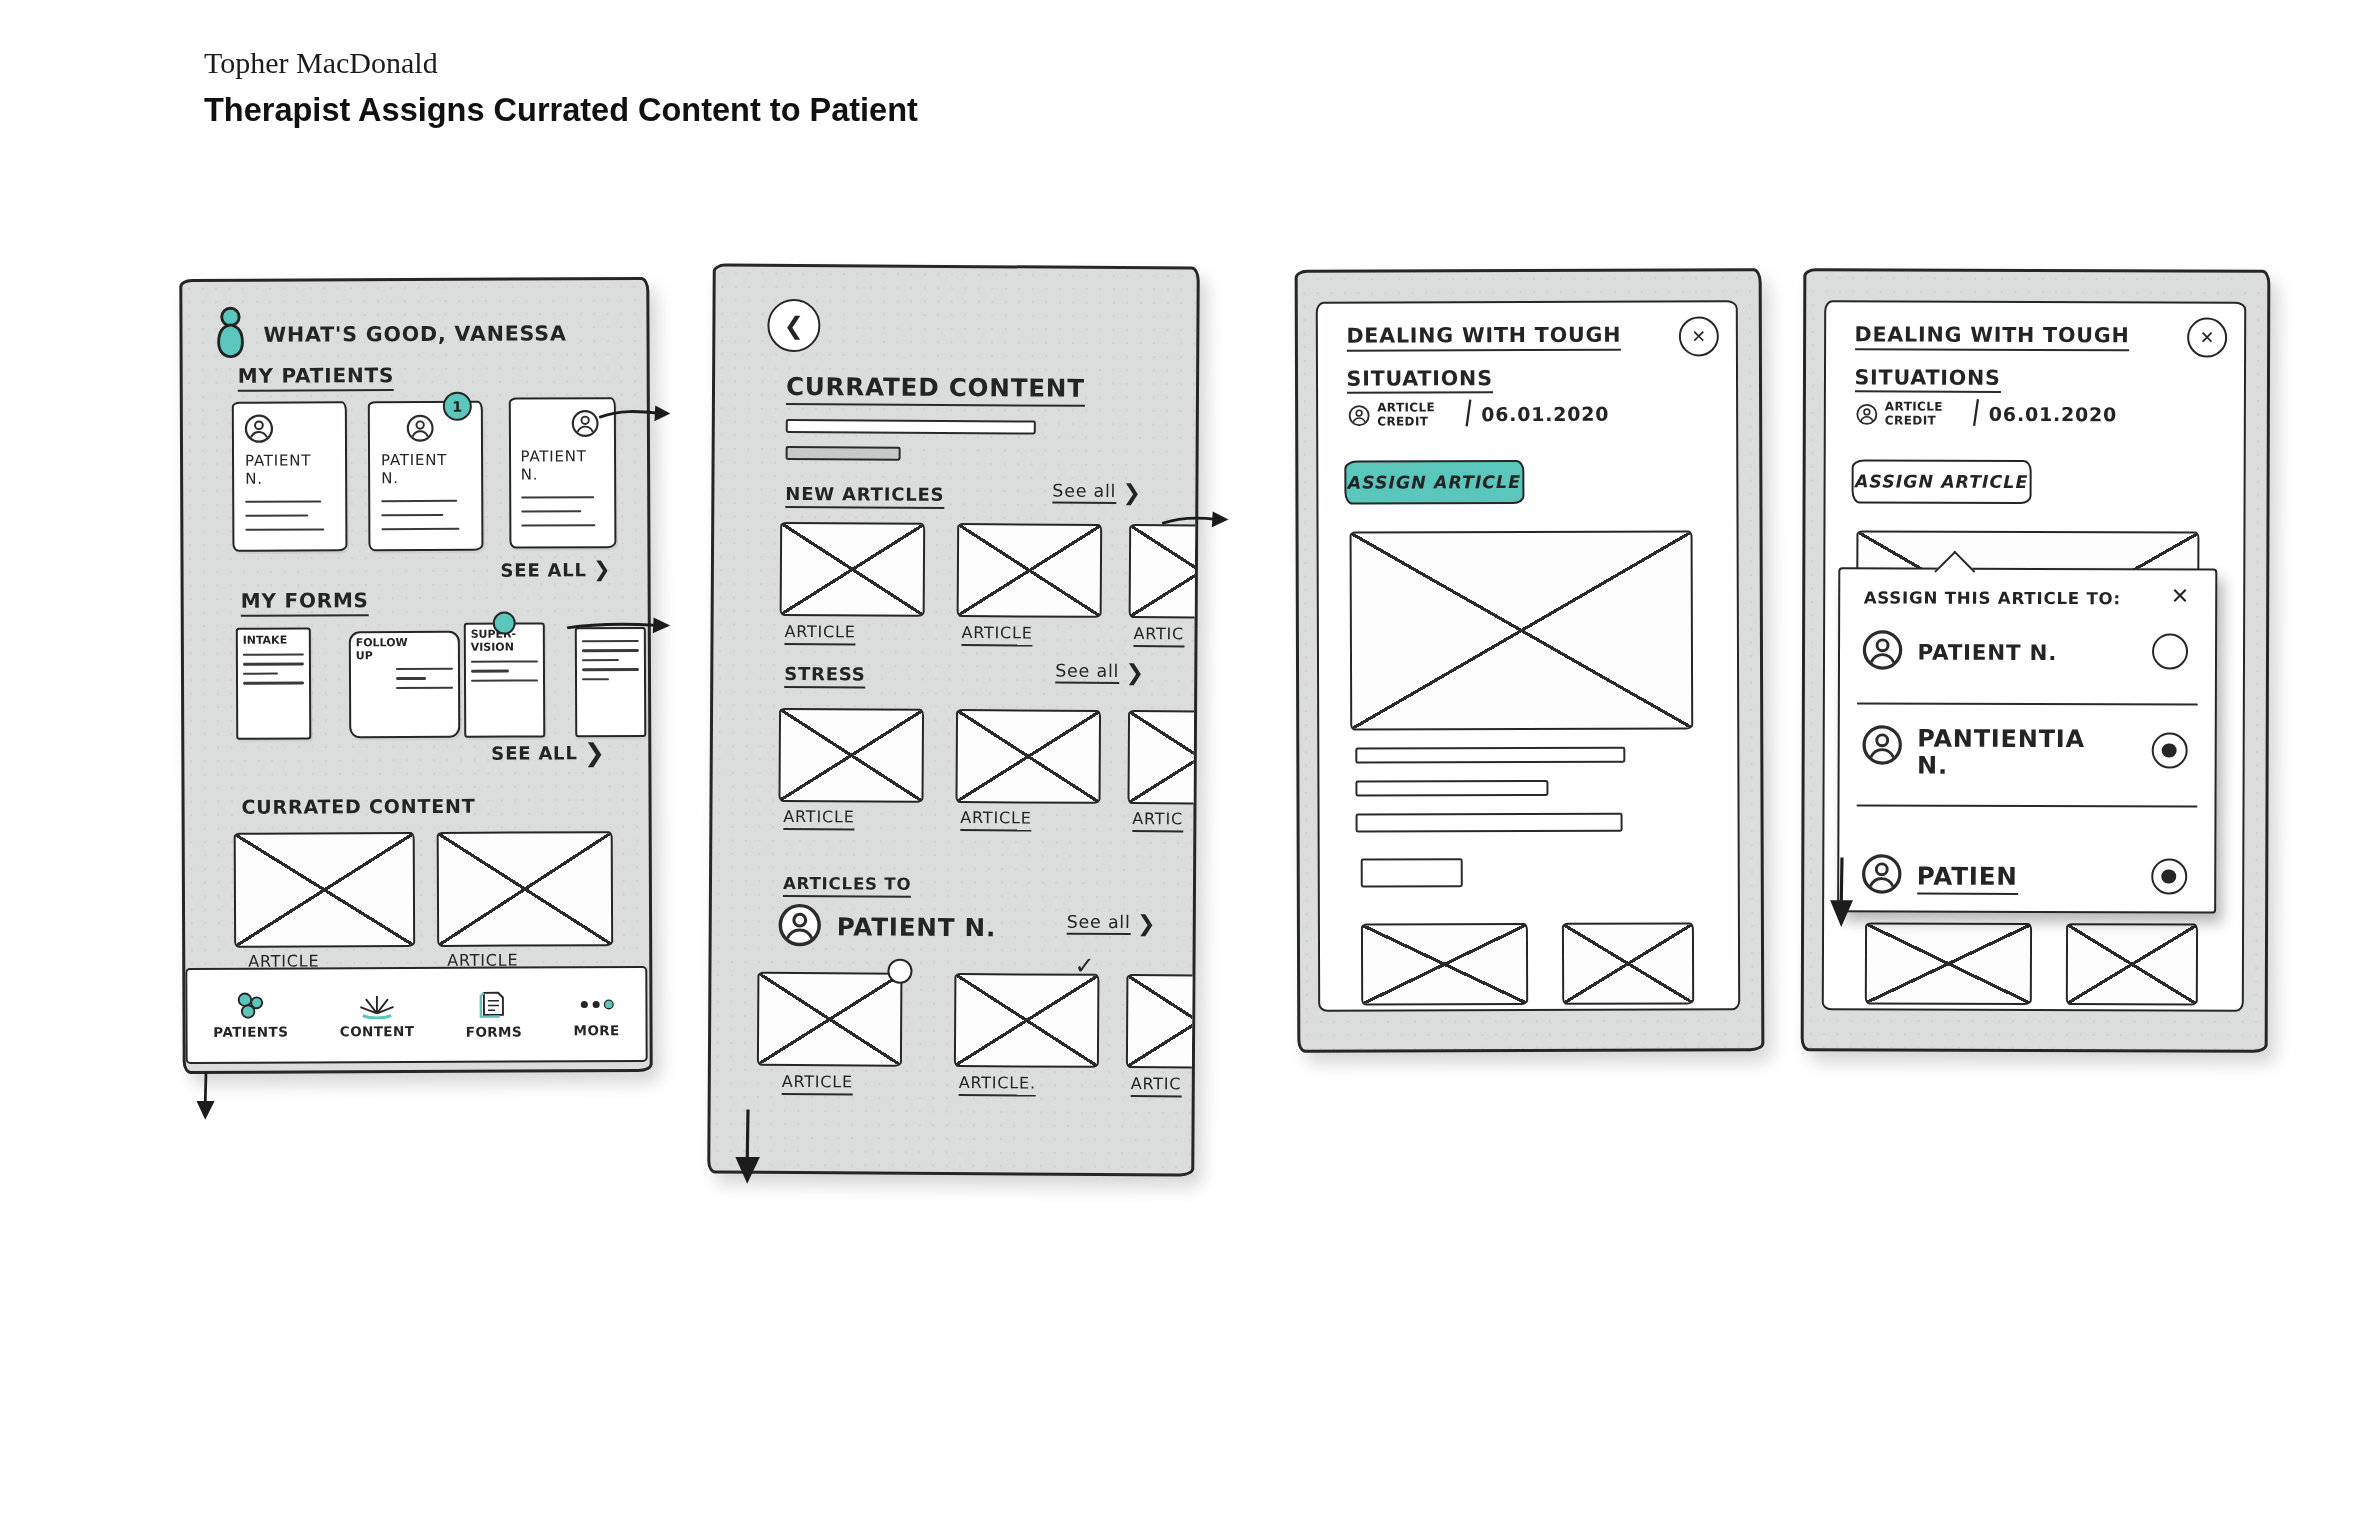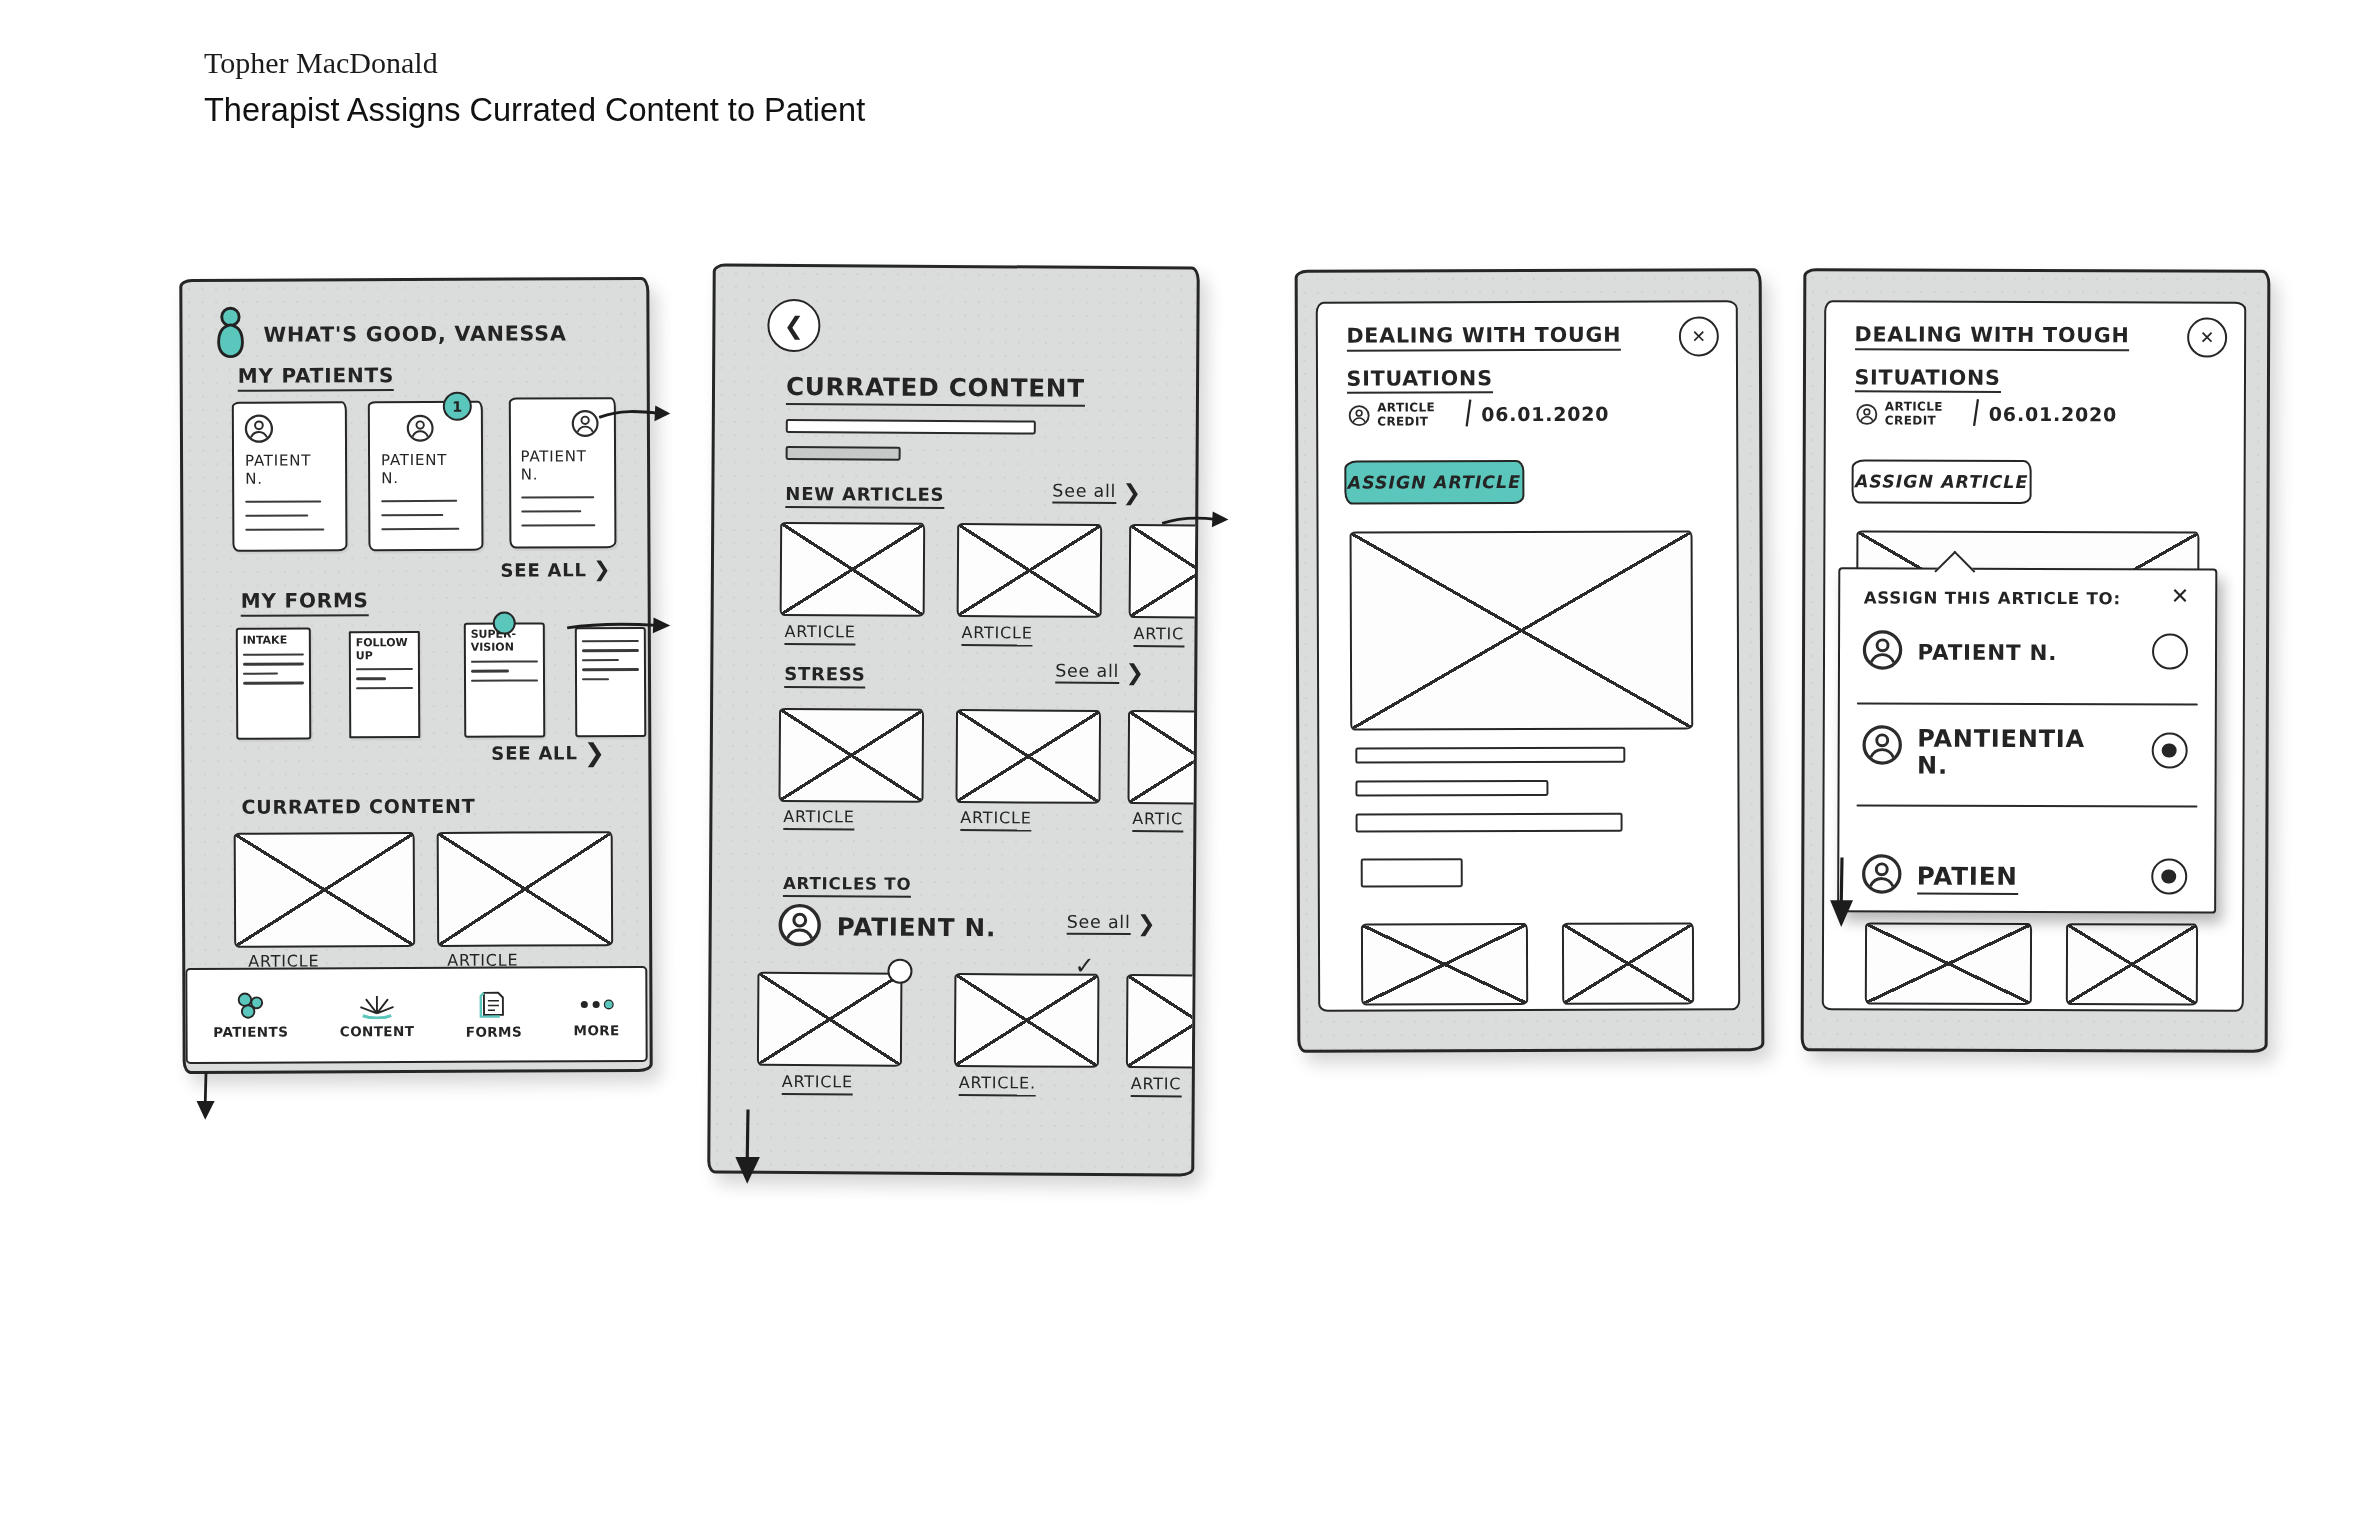--- a/index.html
+++ b/index.html
@@ -80,21 +80,21 @@
     border-left:2.8px solid #262626;border-top:2.8px solid #262626;
     transform:rotate(45deg);z-index:11;
   }
   .divider{position:absolute;height:2.4px;background:#2a2a2a;border-radius:1.6px;}
   .radio{
     position:absolute;width:32px;height:32px;border:2.8px solid #262626;border-radius:50%;
     background:#fff;cursor:pointer;display:flex;align-items:center;justify-content:center;
   }
   .radio .dot{width:14.3px;height:14.3px;background:#262626;border-radius:50%;}
   .header-author{font-family:"Liberation Sans",sans-serif;font-size:30px;color:#1b1b1b;}
-  .header-title{font-family:"Liberation Sans",sans-serif;font-size:32.5px;font-weight:normal;color:#111;}
+  .header-title{font-family:"Liberation Sans",sans-serif;font-size:32.5px;font-weight:bold;color:#111;}
   .formline{display:block;height:2.4px;background:#3a3a3a;border-radius:1.6px;margin:7.1px 4.8px 0 4.8px;}
   .cap{font-size:16px;letter-spacing:0.8px;}
   svg{display:block;}
 </style>
 </head>
 <body>
 
 <div id="canvas">
 
   <div class="abs header-author" style="left:204px;top:46px;font-family:Liberation Serif, serif;">Topher MacDonald</div>
@@ -154,21 +154,21 @@
 
     <div class="abs hand bold u-thin" style="left:57px;top:307px;font-size:20px;">MY FORMS</div>
 
     <div class="card" style="left:52px;top:346px;width:71px;height:108px;border-radius:3.2px;">
       <div class="abs hand bold" style="left:4.8px;top:4px;font-size:11px;letter-spacing:0;">INTAKE</div>
       <span class="formline" style="margin-top:24px;"></span>
       <span class="formline"></span>
       <span class="formline" style="width:50%;"></span>
       <span class="formline"></span>
     </div>
-    <div class="card" style="left:165px;top:350px;width:67px;height:103px;border-radius:1px;">
+    <div class="card" style="left:165px;top:350px;width:67px;height:103px;border-radius:11px;padding-left:40px;">
       <div class="abs hand bold" style="left:4.8px;top:4px;width:48px;font-size:11px;line-height:12.7px;letter-spacing:0;">FOLLOW UP</div>
       <span class="formline" style="margin-top:35px;"></span>
       <span class="formline" style="width:45%;"></span>
       <span class="formline"></span>
     </div>
     <div class="card" style="left:280px;top:342px;width:77px;height:111px;border-radius:3.2px;">
       <span class="badge" style="left:27px;top:-12.7px;width:19px;height:19px;"></span>
       <div class="abs hand bold" style="left:4.8px;top:4px;width:55px;font-size:11px;line-height:12.7px;letter-spacing:0;">SUPER-VISION</div>
       <span class="formline" style="margin-top:36px;"></span>
       <span class="formline" style="width:50%;"></span>

